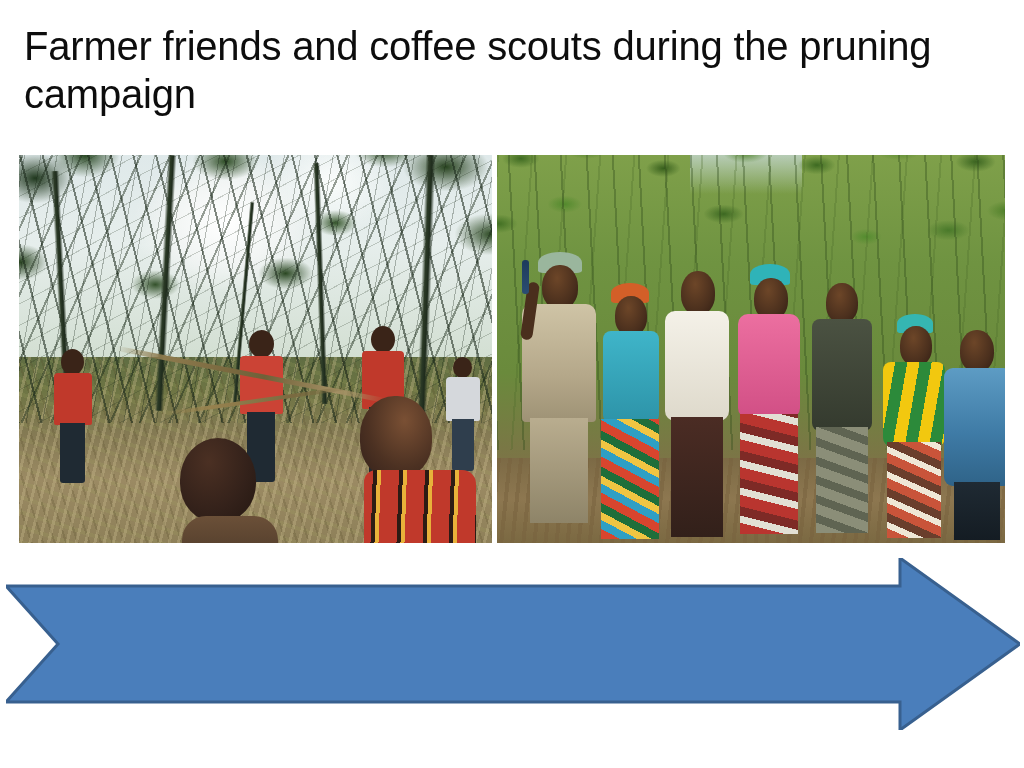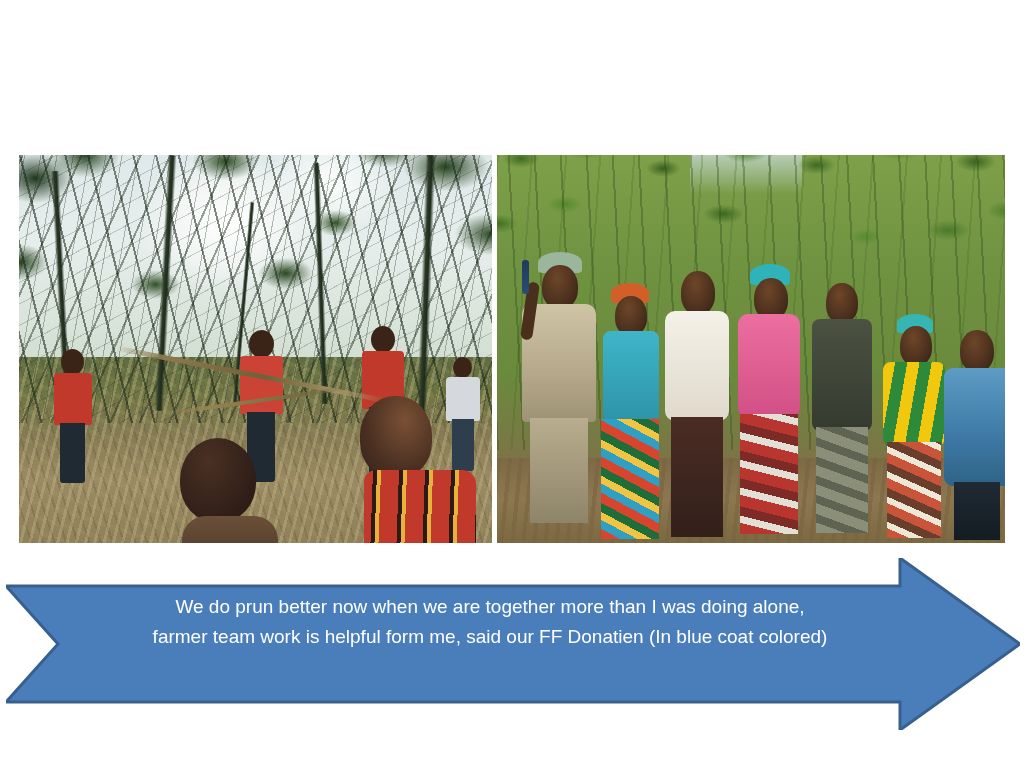--- a/index.html
+++ b/index.html
@@ -307,20 +307,21 @@
     font-size: 19px;
     line-height: 30px;
     white-space: pre-line;
   }
 </style>
 </head>
 <body>
 
 <div id="slide">
 
+  <h1 id="slide-title">Farmer friends and coffee scouts during the pruning campaign</h1>
 
   <div id="photo-left" class="photo">
     <div class="layer sky"></div>
     <div class="layer ground"></div>
     <div class="layer ground-texture"></div>
     <div class="layer canopy"></div>
     <div class="layer branches"></div>
     <div class="layer trunk t1"></div>
     <div class="layer trunk t2"></div>
     <div class="layer trunk t3"></div>
@@ -417,16 +418,14 @@
       <div class="fskirt"></div>
     </div>
 
   </div>
 
   <div id="banner-arrow">
     <svg viewBox="0 0 1014 172" preserveAspectRatio="none">
       <polygon points="0,28 52,86 0,144 894,144 894,172 1014,86 894,0 894,28" fill="#4A7EBB" stroke="#38608F" stroke-width="3" stroke-linejoin="miter"></polygon>
     </svg>
   </div>
-  <div id="banner-text">We do prun better now  when we are together more than I was doing alone,
-farmer team work is helpful form me, said our FF Donatien (In blue coat colored)</div>
 
 </div>
 
 </body></html>

